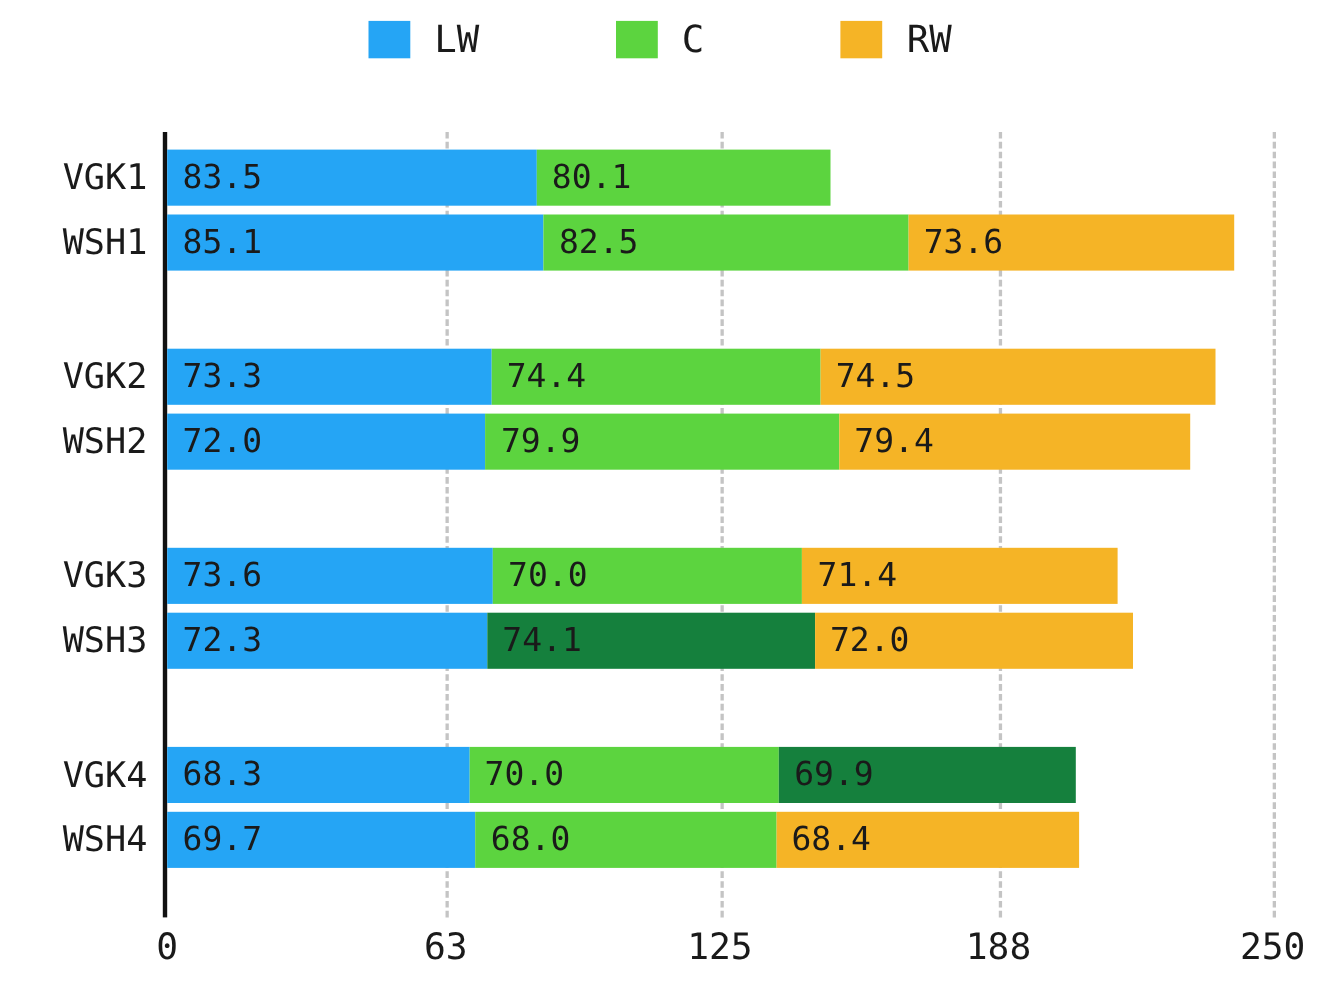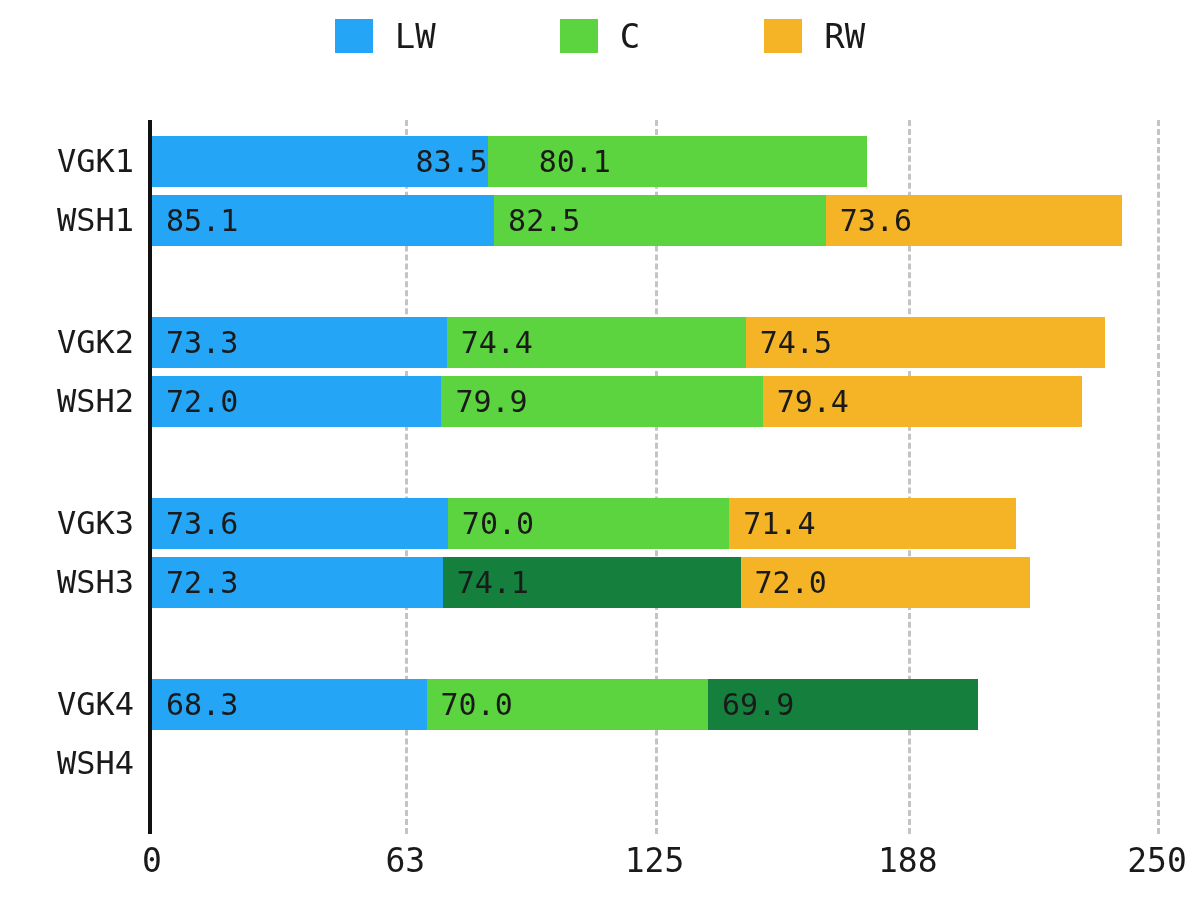--- a/index.html
+++ b/index.html
@@ -136,24 +136,24 @@
     </div>
 
   <div id="y-axis-spine"></div>
 
   <div id="plot-area">
       <div class="gridline" style="left: 253.26px;"></div>
       <div class="gridline" style="left: 502.5px;"></div>
       <div class="gridline" style="left: 755.76px;"></div>
       <div class="gridline" style="left: 1005px;"></div>
       <div class="bar-row" style="top: 16px;">
-        <div class="seg" style="width: 335.67px; background: rgb(37, 165, 245); justify-content: flex-end;">
+        <div class="seg" style="width: 335.67px; background: rgb(37, 165, 245);">
           <span class="seg-label">83.5</span>
         </div>
-        <div class="seg" style="width: 379px; background: rgb(92, 212, 63); padding-left: 37px;">
+        <div class="seg" style="width: 267px; background: rgb(92, 212, 63);">
           <span class="seg-label">80.1</span>
         </div>
       </div>
       <div class="bar-row" style="top: 75px;">
         <div class="seg" style="width: 342.102px; background: rgb(37, 165, 245);">
           <span class="seg-label">85.1</span>
         </div>
         <div class="seg" style="width: 331.65px; background: rgb(92, 212, 63);">
           <span class="seg-label">82.5</span>
         </div>
@@ -207,20 +207,31 @@
       </div>
       <div class="bar-row" style="top: 559px;">
         <div class="seg" style="width: 274.566px; background: rgb(37, 165, 245);">
           <span class="seg-label">68.3</span>
         </div>
         <div class="seg" style="width: 281.4px; background: rgb(92, 212, 63);">
           <span class="seg-label">70.0</span>
         </div>
         <div class="seg" style="width: 270px; background: #15803d;">
           <span class="seg-label">69.9</span>
+        </div>
+      </div>
+      <div class="bar-row" style="top: 618px;">
+        <div class="seg" style="width: 280.194px; background: rgb(37, 165, 245);">
+          <span class="seg-label">69.7</span>
+        </div>
+        <div class="seg" style="width: 273.36px; background: rgb(92, 212, 63);">
+          <span class="seg-label">68.0</span>
+        </div>
+        <div class="seg" style="width: 274.968px; background: rgb(245, 180, 38);">
+          <span class="seg-label">68.4</span>
         </div>
       </div>
     </div>
 
   <div id="y-ticks">
       <div class="ytick" style="top: 136px;">VGK1</div>
       <div class="ytick" style="top: 195px;">WSH1</div>
       <div class="ytick" style="top: 317px;">VGK2</div>
       <div class="ytick" style="top: 376px;">WSH2</div>
       <div class="ytick" style="top: 498px;">VGK3</div>

